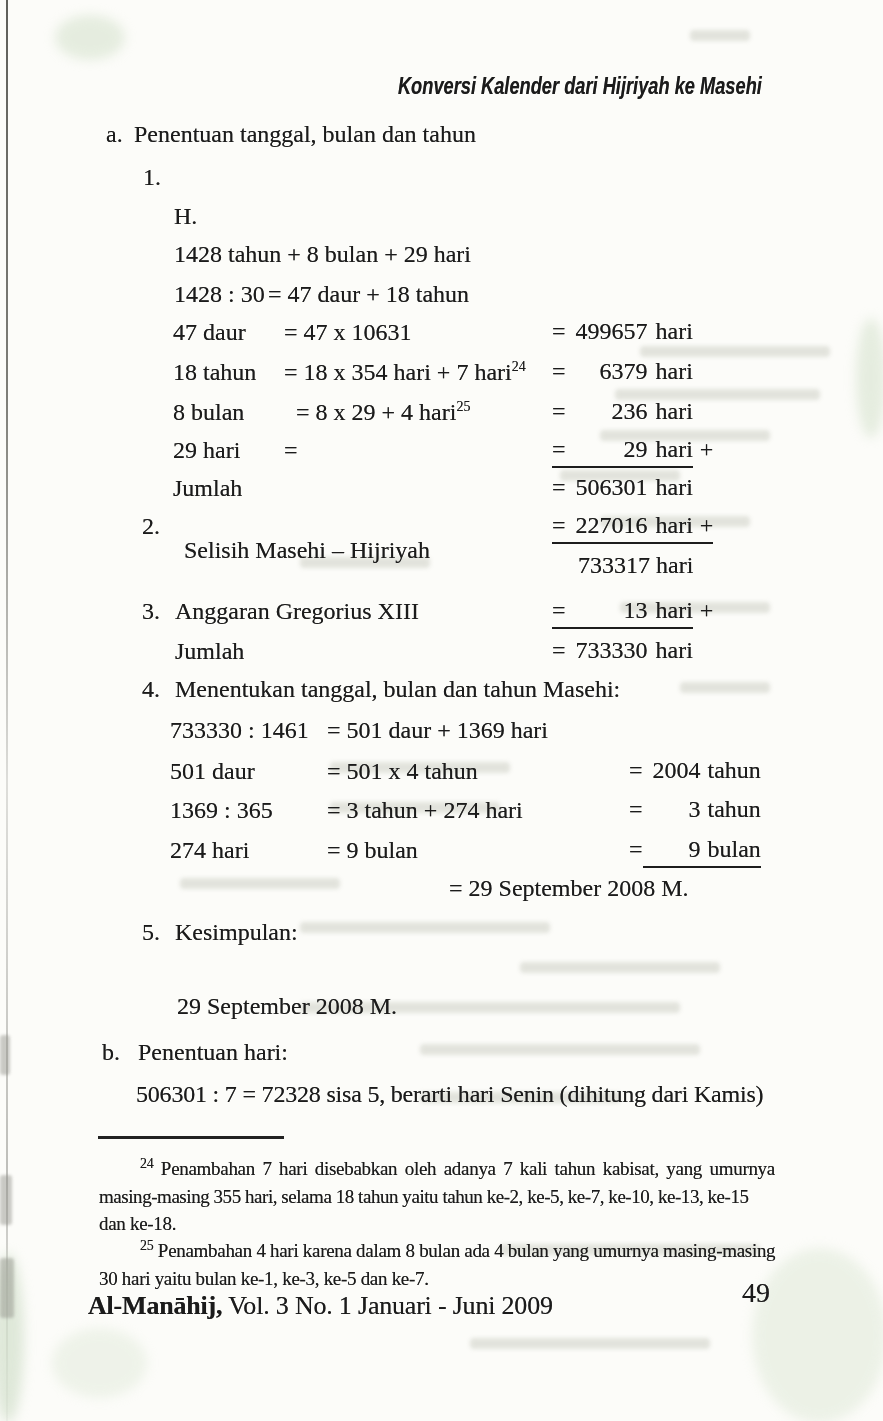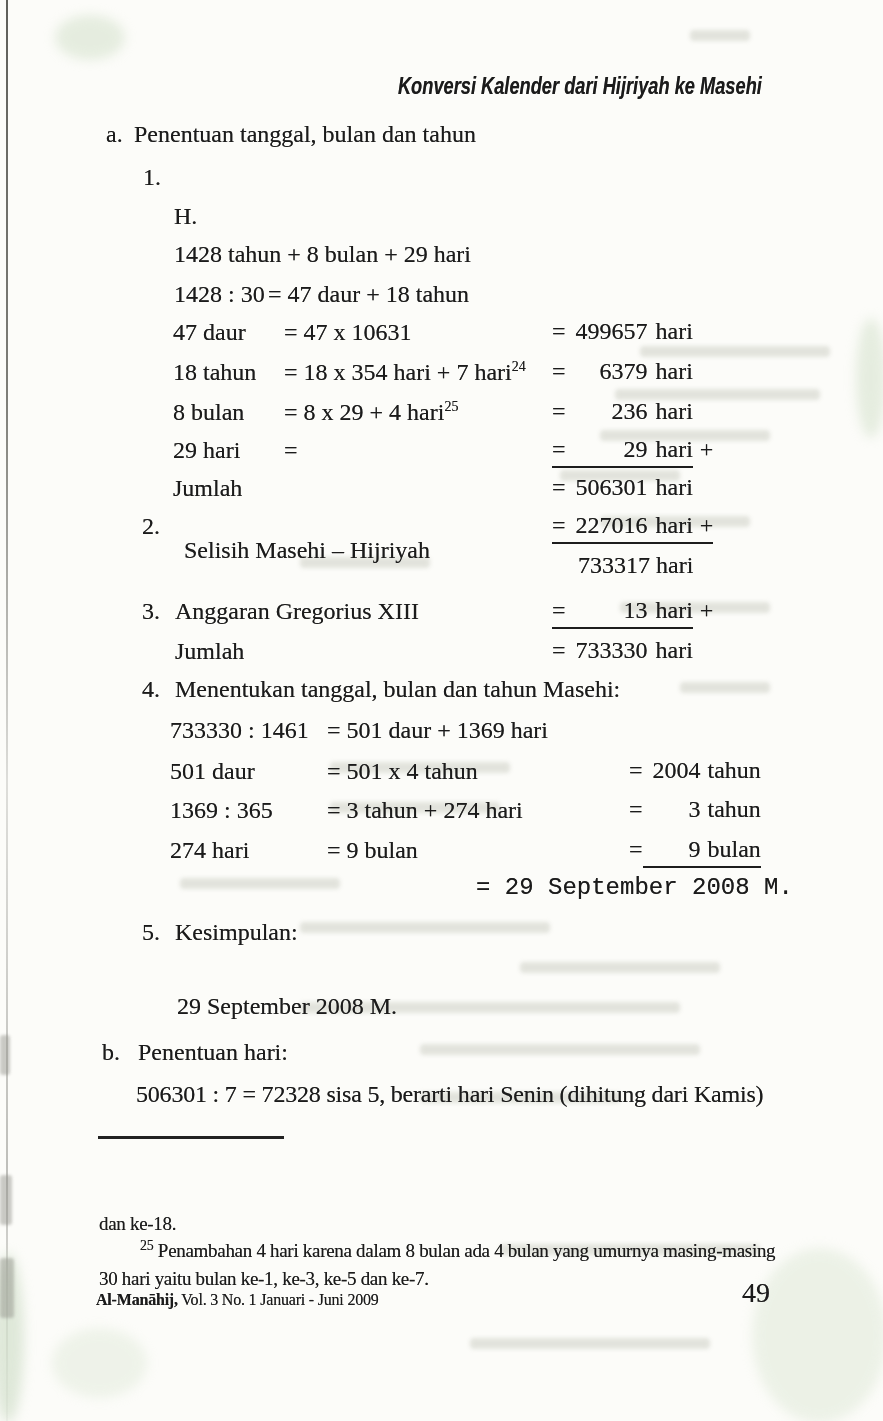--- a/index.html
+++ b/index.html
@@ -86,21 +86,21 @@
 
   <div class="t" style="top:358px;left:173px;">18 tahun</div>
   <div class="t" style="top:358px;left:284px;"><span>= 18 x 354 hari + 7 hari</span><sup>24</sup></div>
   <div class="rv" style="top:358px;">
     <span class="eq">=</span>
       <span class="num">6379</span>
       <span class="unit">hari</span>
   </div>
 
   <div class="t" style="top:398px;left:173px;">8 bulan</div>
-  <div class="t" style="top:398px;left:284px;"><span>= 8 x 29 + 4 hari</span><sup>25</sup></div>
+  <div class="t" style="top:398px;left:296px;"><span>= 8 x 29 + 4 hari</span><sup>25</sup></div>
   <div class="rv" style="top:398px;">
     <span class="eq">=</span>
       <span class="num">236</span>
       <span class="unit">hari</span>
   </div>
 
   <div class="t" style="top:436px;left:173px;">29 hari</div>
   <div class="t" style="top:436px;left:284px;"><span>=</span></div>
   <div class="rv" style="top:436px;">
     <span class="ua">
@@ -173,32 +173,34 @@
   <div class="t" style="top:836px;left:170px;">274 hari</div>
   <div class="t" style="top:836px;left:327px;">= 9 bulan</div>
   <div class="rv rv2" style="top:836px;">
     <span class="eq">=</span>
       <span class="ua">
         <span class="num">9</span>
         <span class="unit">bulan</span>
       </span>
   </div>
 
-  <div class="t" style="top:874px;left:476px;font-family:Liberation Mono, monospace;">= 29 September 2008 M.</div>
+  <div class="t" style="top:874px;left:449px;">= 29 September 2008 M.</div>
 
   <div class="t" style="top:918px;left:142px;">5.</div>
   <div class="t" style="top:918px;left:175px;">Kesimpulan:</div>
   <div class="t" style="top:992px;left:177px;">29 September 2008 M.</div>
 
   <div class="t" style="top:1038px;left:102px;">b.</div>
   <div class="t" style="top:1038px;left:138px;">Penentuan hari:</div>
   <div class="t" style="top:1080px;left:136px;letter-spacing:-.2px;">506301 : 7 = 72328 sisa 5, berarti hari Senin (dihitung dari Kamis)</div>
 
   <div class="sep" style="left:98px;top:1136px;width:186px;"></div>
 
+  <div class="t fn" style="top:1158px;left:140px;word-spacing:3px;"><sup>24</sup> <span>Penambahan 7 hari disebabkan oleh adanya 7 kali tahun kabisat, yang umurnya</span></div>
+  <div class="t fn fn-tight" style="top:1186px;left:99px;">masing-masing 355 hari, selama 18 tahun yaitu tahun ke-2, ke-5, ke-7, ke-10, ke-13, ke-15</div>
   <div class="t fn" style="top:1213px;left:99px;">dan ke-18.</div>
   <div class="t fn" style="top:1240px;left:140px;"><sup>25</sup> <span>Penambahan  4 hari karena dalam 8 bulan ada 4 bulan yang umurnya masing-masing</span></div>
   <div class="t fn" style="top:1268px;left:99px;">30 hari yaitu bulan ke-1, ke-3, ke-5 dan ke-7.</div>
 
-  <div class="t" style="top:1290px;left:96px;font-size:16px;letter-spacing:-.2px;"><span class="ftr-b">Al-Manāhij,</span><span> Vol. 3 No. 1 Januari - Juni 2009</span></div>
+  <div class="t" style="top:1290px;left:88px;font-size:26px;letter-spacing:-.2px;"><span class="ftr-b">Al-Manāhij,</span><span> Vol. 3 No. 1 Januari - Juni 2009</span></div>
   <div class="t" style="top:1276px;left:742px;font-size:28px;">49</div>
 
 </div>
 
 </body></html>

